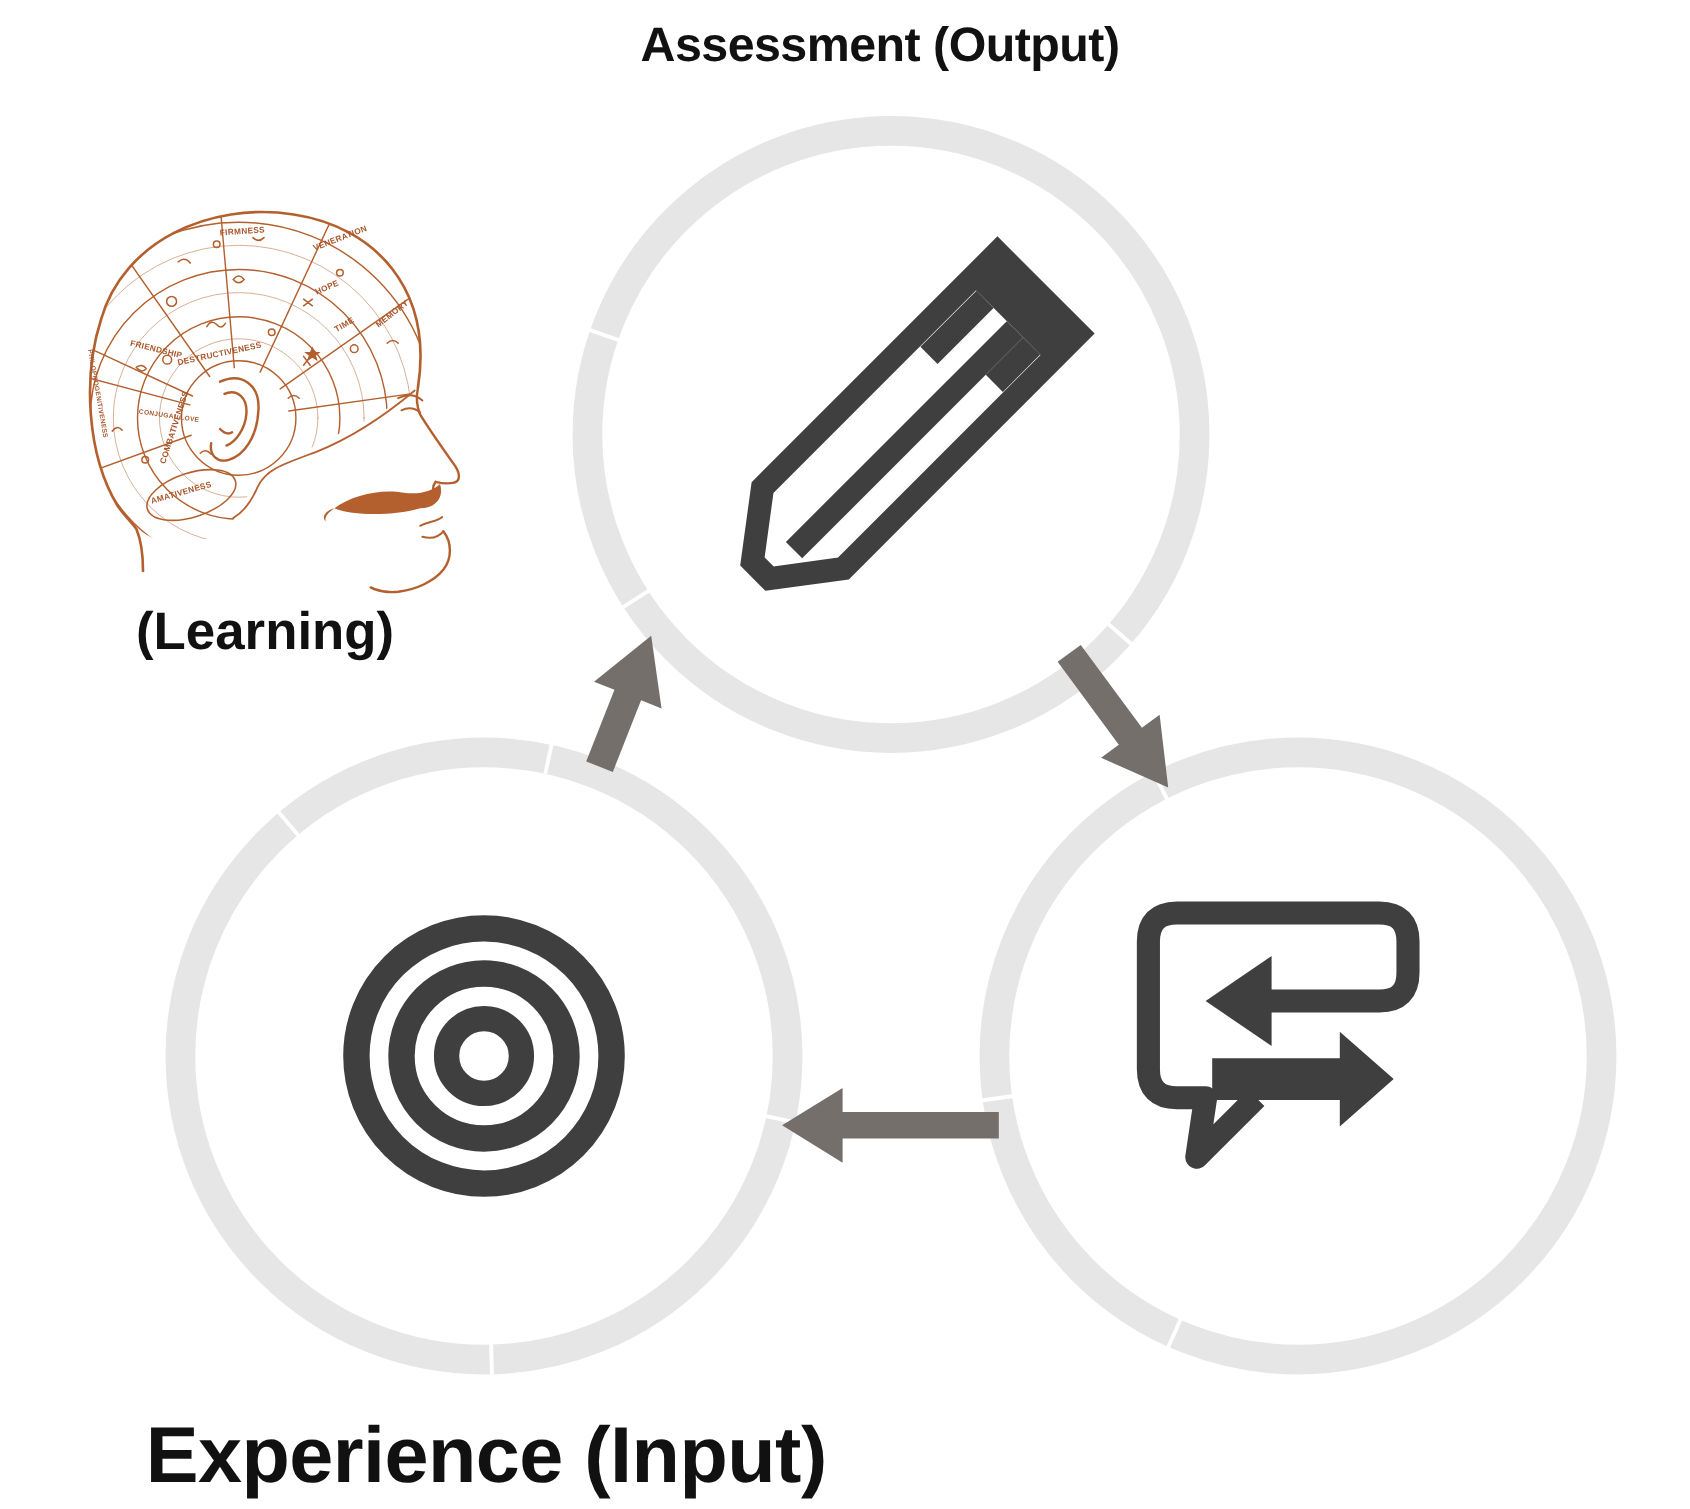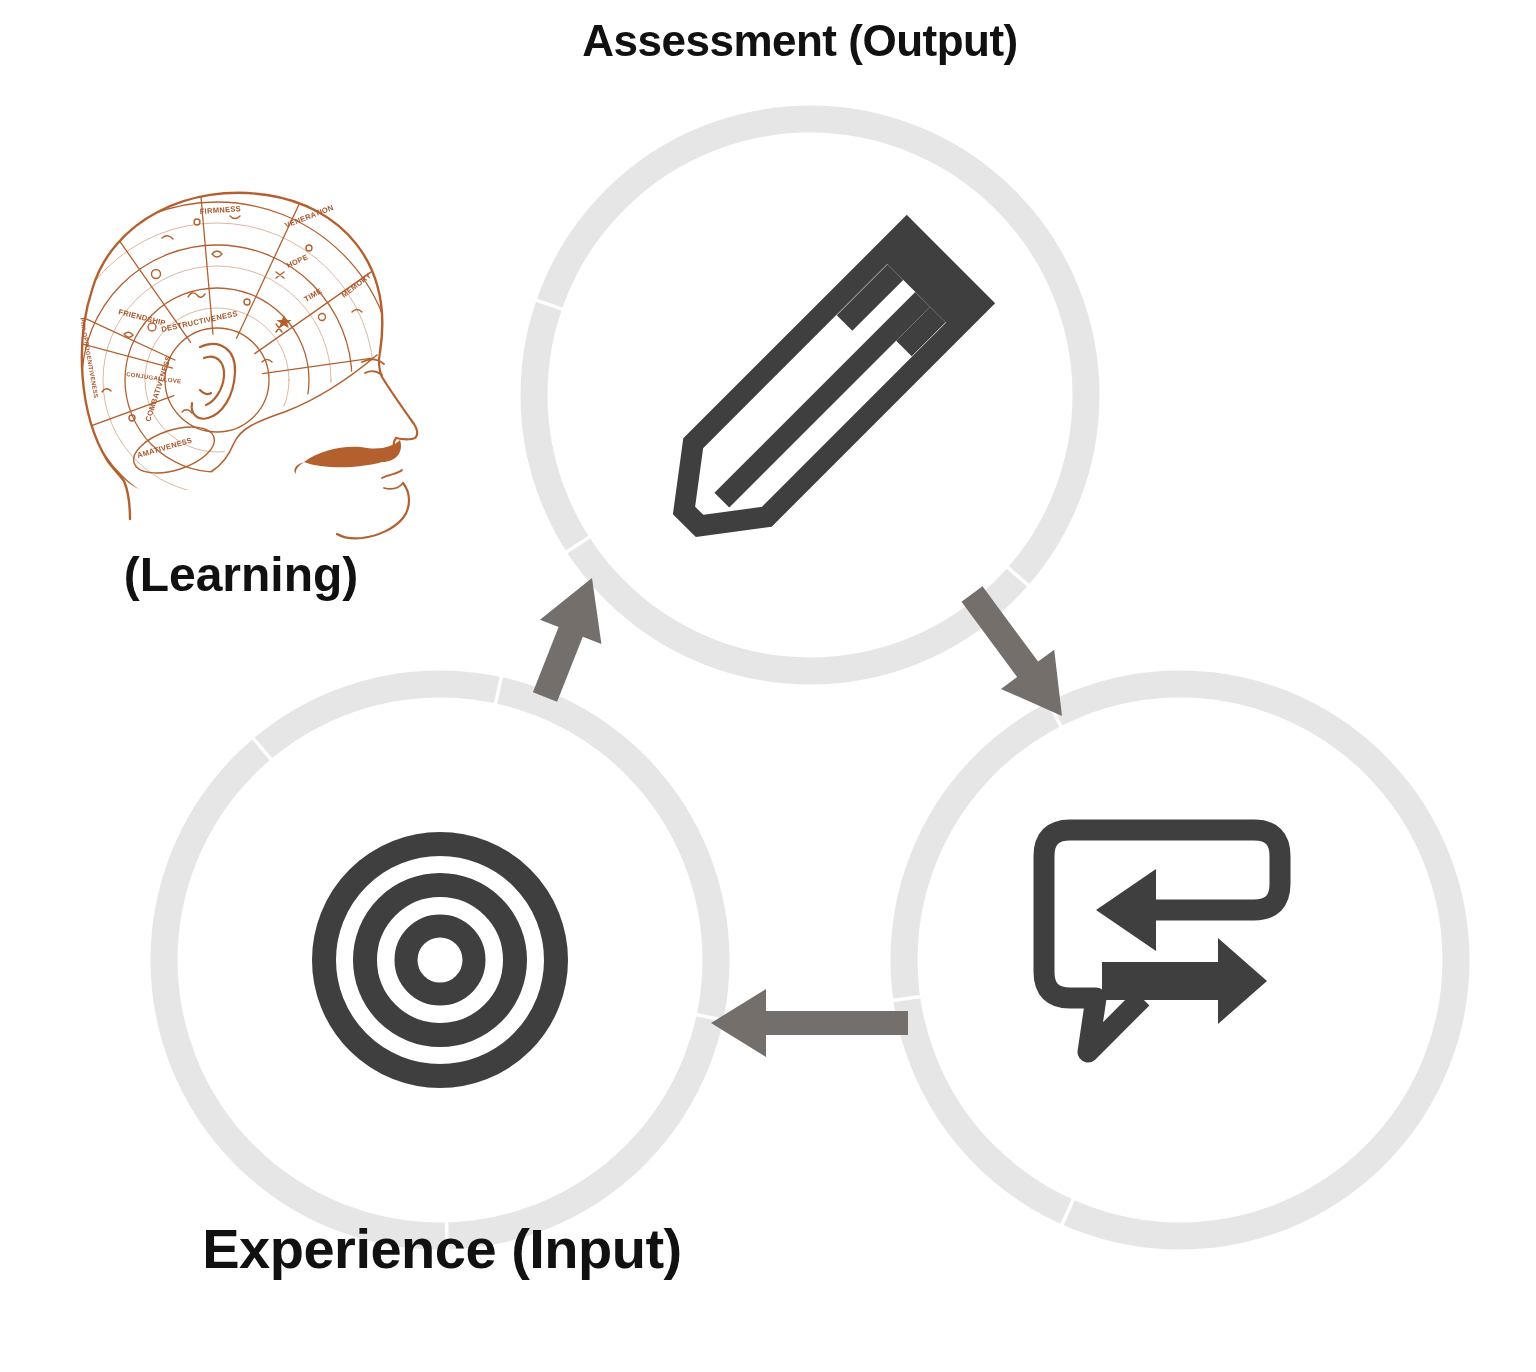--- a/index.html
+++ b/index.html
@@ -7,21 +7,21 @@
     position:relative;width:1536px;height:1372px;background:#ffffff;
     font-family:"Liberation Sans",sans-serif;overflow:hidden;
   }
   .canvas > svg{position:absolute;left:0;top:0;}
   .lbl{
     position:absolute;color:#111111;font-weight:700;white-space:nowrap;
     transform:translateX(-50%);line-height:1.05;
   }
   .lbl.title{left:800px;top:18px;font-size:44px;letter-spacing:-0.5px;}
   .lbl.learning{left:229px;top:550px;font-size:48px;margin-left:12px;}
-  .lbl.exp{left:442px;top:1220px;font-size:56px;letter-spacing:-0.5px;}
+  .lbl.exp{left:442px;top:1286px;font-size:72px;letter-spacing:-0.5px;}
   .lbl.inf{left:1170px;top:1262px;font-size:64px;letter-spacing:-0.5px;}
 
   .ring{fill:#ffffff;stroke:#e6e6e6;stroke-width:27;}
   .gap{stroke:#ffffff;stroke-width:3.5;}
   .arrow{fill:#756f6c;}
   .ic-s{fill:none;stroke:#3f3f3f;}
   .ic-f{fill:#3f3f3f;}
   .hd{stroke:#b4602e;fill:none;stroke-linecap:round;}
   .ht{fill:#a8562b;stroke:none;font:700 7.5px "Liberation Sans",sans-serif;letter-spacing:0.3px;}
 </style>

